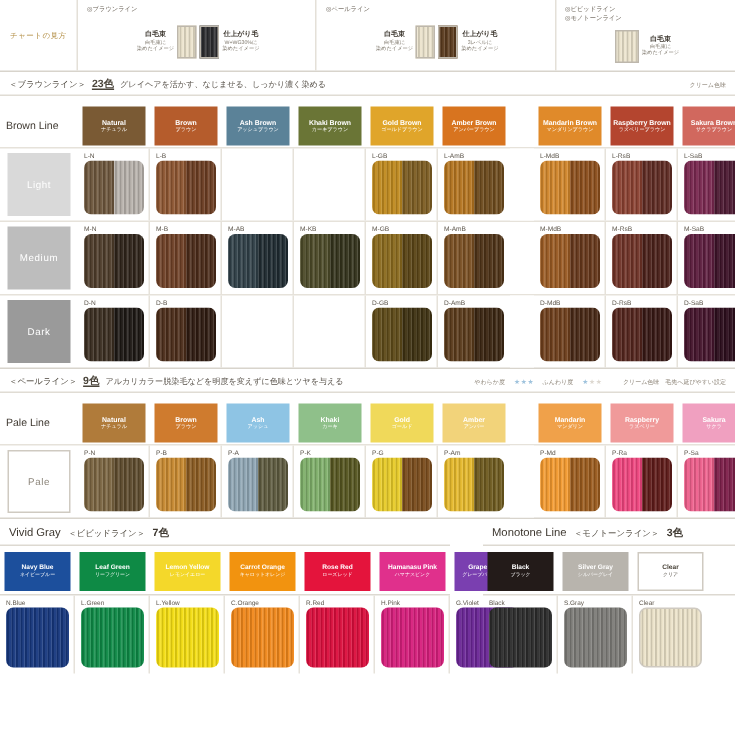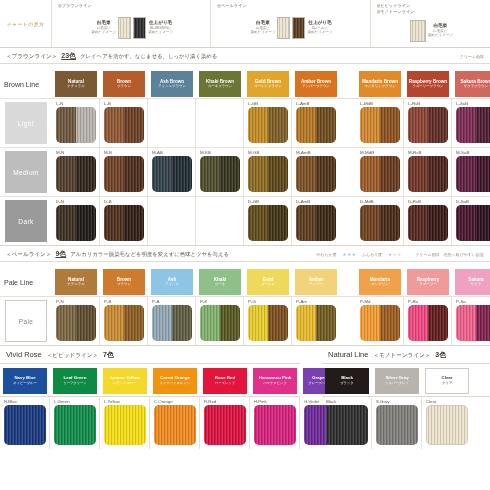--- a/index.html
+++ b/index.html
@@ -776,21 +776,21 @@
               </div>
             </div>
           </div>
         </div>
       </div>
   </div>
 
   <div class="bottom">
     <div class="bot-left">
       <div class="bot-head">
-        <span class="t">Vivid Rose</span>
+        <span class="t">Vivid Gray</span>
         <span class="jp">＜ビビッドライン＞</span>
         <span class="cnt">7色</span>
       </div>
       <div class="bot-chips" id="vivid-chips">
           <div class="bot-col">
             <div class="bot-chip" style="background: rgb(28, 79, 156);">
               <div class="en" style="color: rgb(255, 255, 255);">Navy Blue</div>
               <div class="jp" style="color: rgb(255, 255, 255);">ネイビーブルー</div>
             </div>
           </div>
@@ -872,21 +872,21 @@
             <div class="bot-code">G.Violet</div>
             <div class="bot-sw" style="background: rgb(106, 37, 150);">
               <div class="fiber"></div>
             </div>
           </div>
         </div>
     </div>
     <div class="bot-gap"></div>
     <div class="bot-right">
       <div class="bot-head">
-        <span class="t">Natural Line</span>
+        <span class="t">Monotone Line</span>
         <span class="jp">＜モノトーンライン＞</span>
         <span class="cnt">3色</span>
       </div>
       <div class="bot-chips" id="mono-chips">
           <div class="bot-col">
             <div class="bot-chip" style="background: rgb(35, 27, 25);">
               <div class="en" style="color: rgb(255, 255, 255);">Black</div>
               <div class="jp" style="color: rgb(255, 255, 255);">ブラック</div>
             </div>
           </div>

